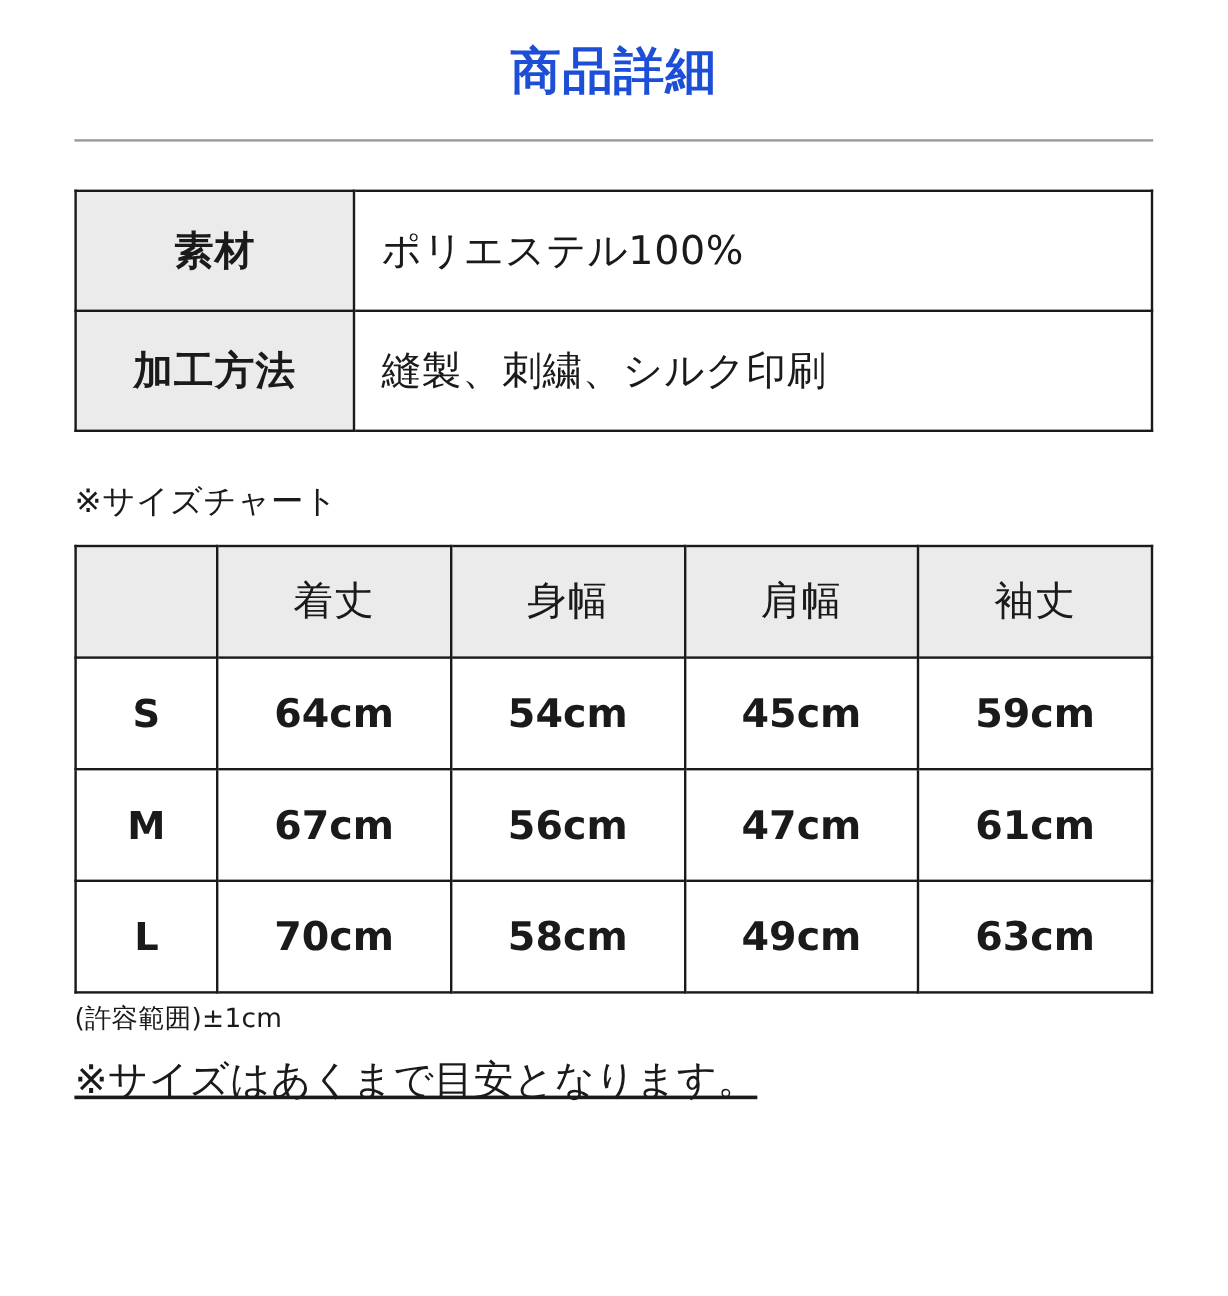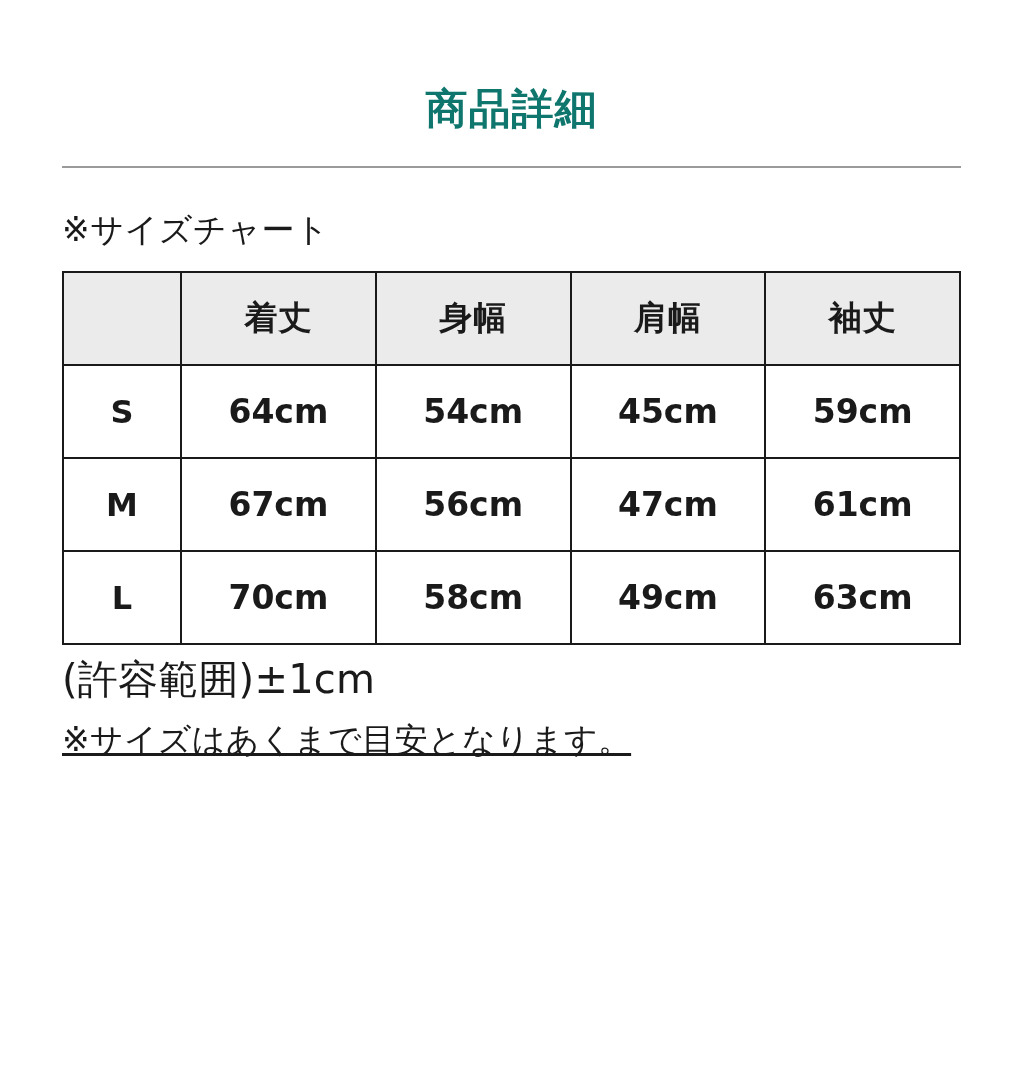--- a/index.html
+++ b/index.html
@@ -22,23 +22,23 @@
     box-sizing: border-box;
     padding: 0 62px;
   }
 
   
   .title {
     text-align: center;
     font-size: 42px;
     font-weight: 700;
     letter-spacing: 1px;
-    padding-top: 84px;
+    padding-top: 34px;
     line-height: 1.2;
-    color: #0f766e;
+    color: #1d4ed8;
   }
 
   .title-rule {
     margin-top: 32px;
     border-top: 2px solid #9a9a9a;
     width: 100%;
   }
 
   
   .spec-table {
@@ -63,76 +63,88 @@
   .spec-table td.value {
     padding-left: 22px;
     font-size: 33px;
     font-weight: 400;
     letter-spacing: 0.5px;
   }
 
   
   .chart-caption {
     margin-top: 40px;
-    font-size: 33px;
+    font-size: 27px;
     letter-spacing: 0.5px;
   }
 
   .size-table {
     margin-top: 18px;
     width: 100%;
     border-collapse: collapse;
     table-layout: fixed;
   }
   .size-table th,
   .size-table td {
     border: 2px solid #1a1a1a;
     height: 89px;
     text-align: center;
     vertical-align: middle;
     font-size: 33px;
     font-weight: 700;
   }
   .size-table thead th {
     background: #ebebeb;
-    font-weight: 700;
+    font-weight: 400;
     letter-spacing: 1px;
   }
   .size-table thead th.corner {
     background: #ebebeb;
   }
   .size-table tbody th {
     width: 118px;
     font-weight: 700;
     background: #ffffff;
     font-size: 32px;
   }
   .size-table col.sizecol { width: 118px; }
 
   
   .note {
-    font-size: 40px;
+    font-size: 22px;
     letter-spacing: 0.2px;
     margin-top: 8px;
     line-height: 1.3;
   }
   .note.second {
     font-size: 33px;
     margin-top: 14px;
     text-decoration: underline;
   }
 </style>
 </head>
 <body>
 
 <div class="page">
 
   <div class="title">商品詳細</div>
   <div class="title-rule"></div>
 
+  <table class="spec-table">
+    <tbody>
+      <tr>
+        <td class="label">素材</td>
+        <td class="value">ポリエステル100%</td>
+      </tr>
+      <tr>
+        <td class="label">加工方法</td>
+        <td class="value">縫製、刺繍、シルク印刷</td>
+      </tr>
+    </tbody>
+  </table>
 
   <div class="chart-caption">※サイズチャート</div>
 
   <table class="size-table">
     <colgroup>
       <col class="sizecol">
       <col>
         <col>
         <col>
         <col>

